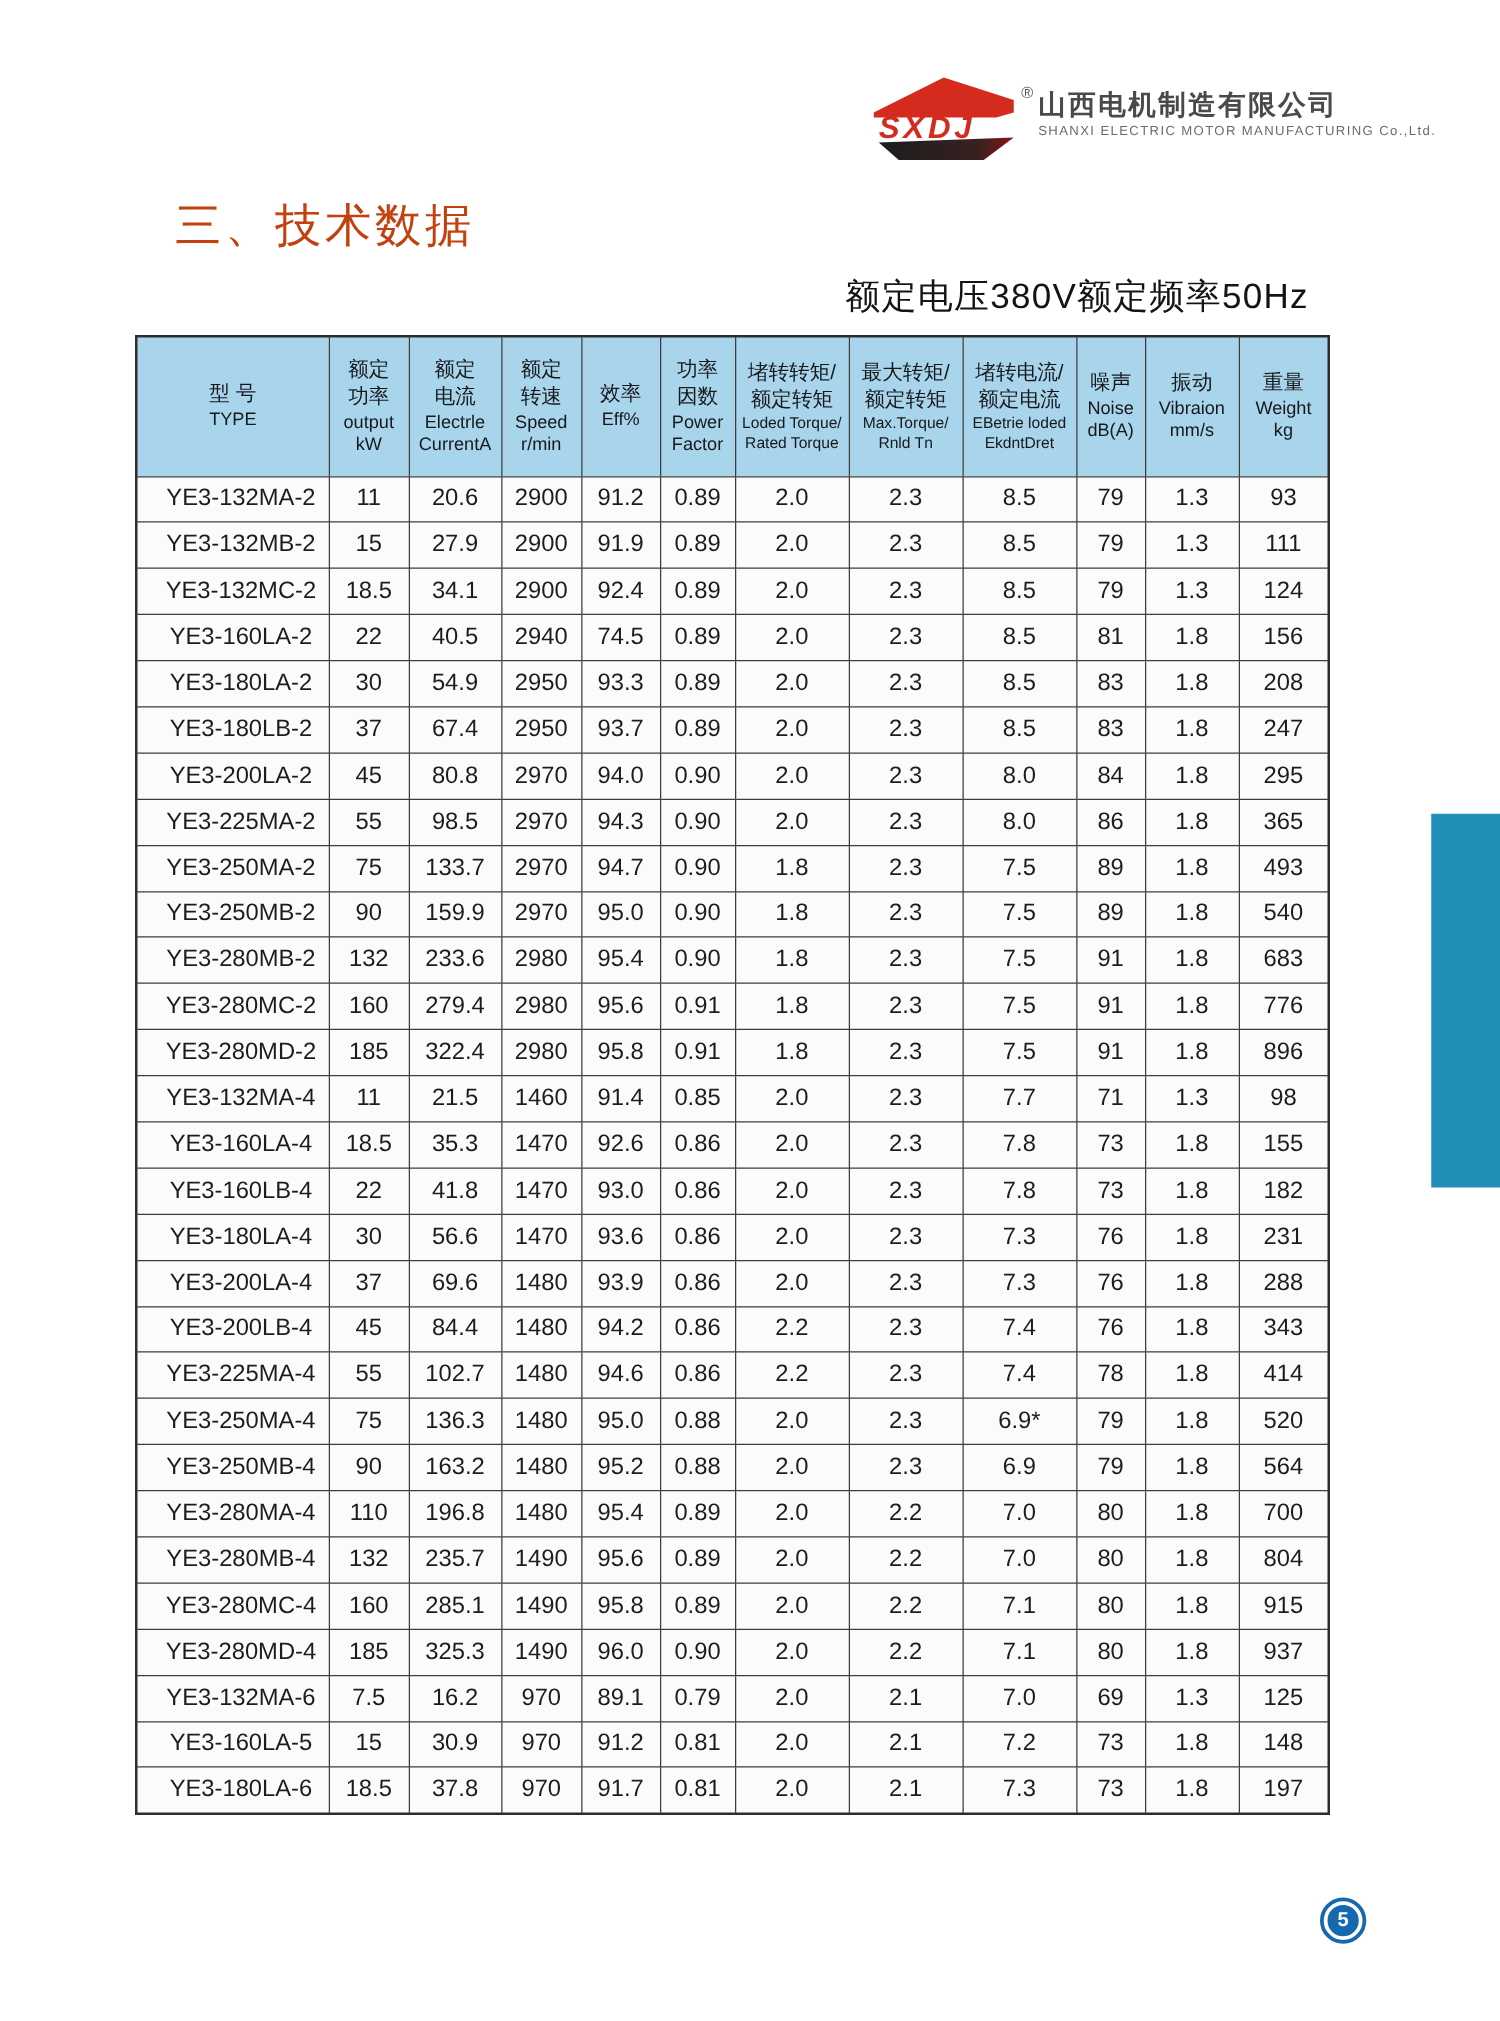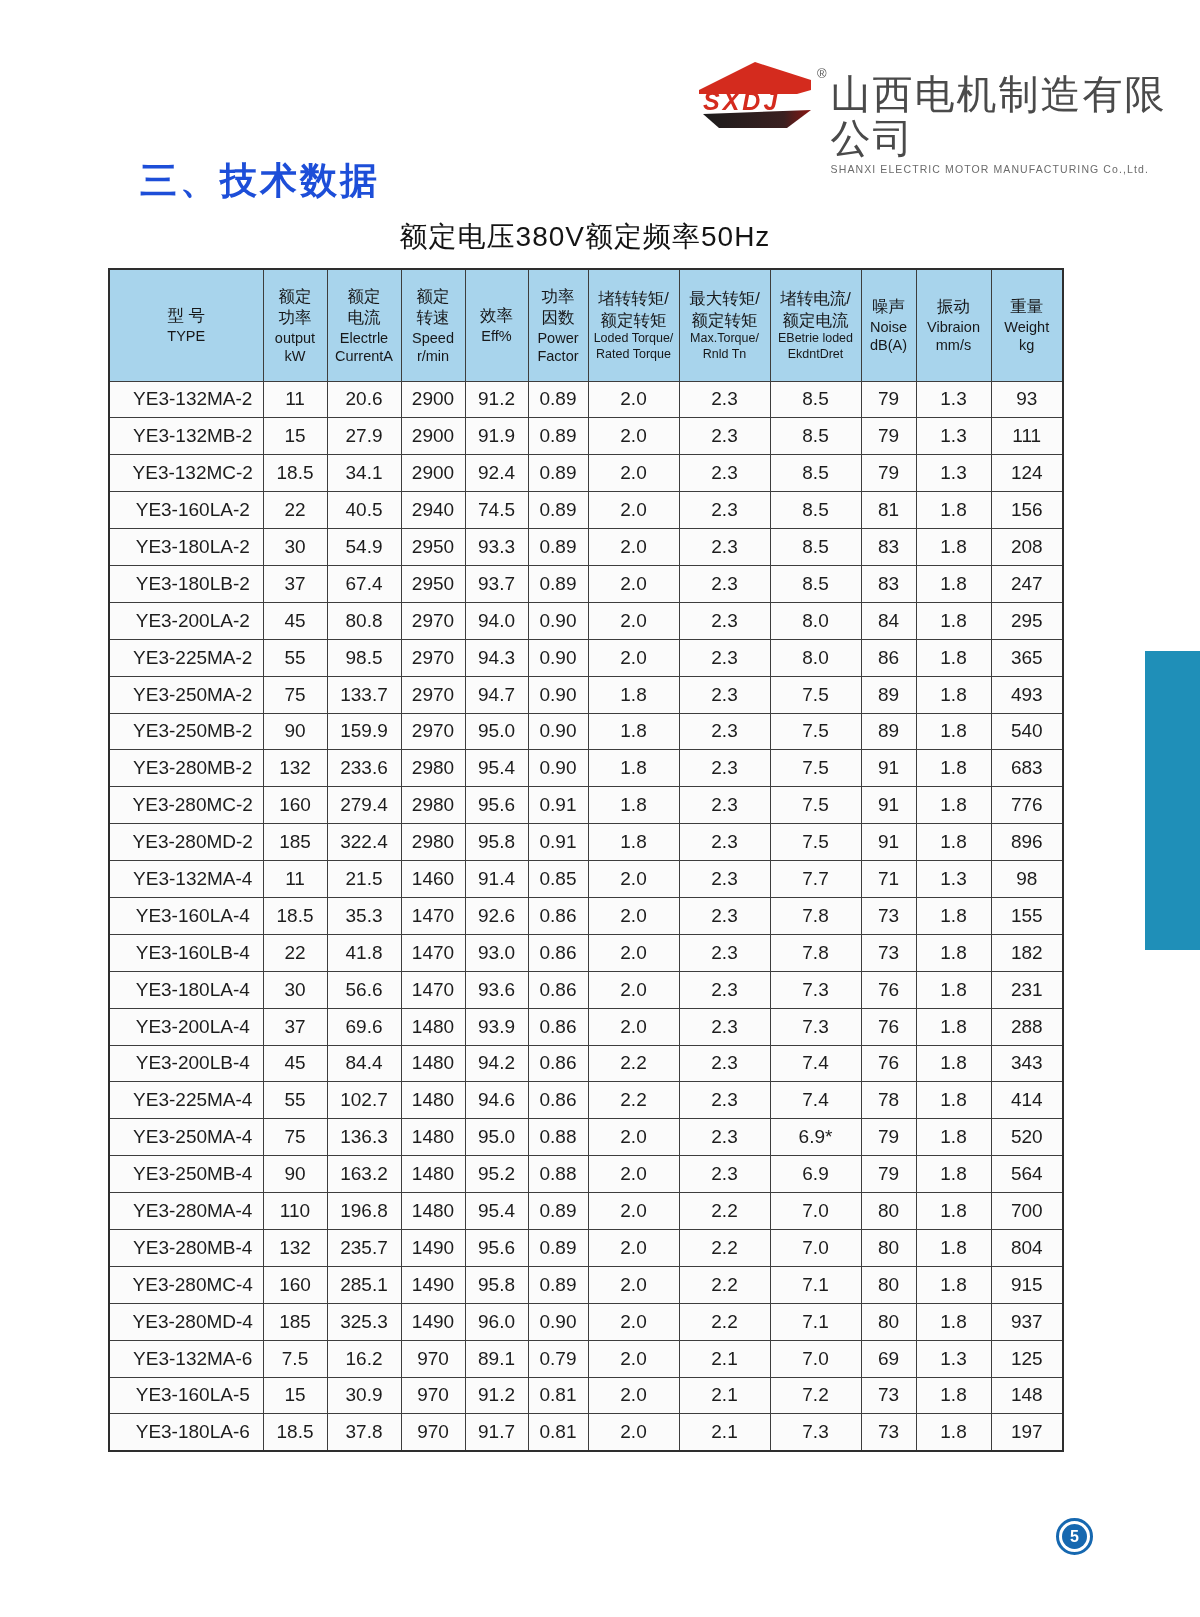--- a/index.html
+++ b/index.html
@@ -4,28 +4,28 @@
 <style>
   * { box-sizing: border-box; margin: 0; padding: 0; }
   html,body { width:1200px; height:1617px; background:#ffffff;
     font-family:"Liberation Sans", sans-serif; position:relative; overflow:hidden; }
 
   
   .logo-row { position:absolute; top:60px; left:693px; display:flex; align-items:flex-start; }
   .logo-mark { width:122px; height:74px; flex:0 0 auto; }
   .reg-mark { font-size:13px; color:#555; margin:6px 4px 0 2px; }
   .company { display:flex; flex-direction:column; margin-top:12px; }
-  .company-cn { font-size:40px; font-weight:normal; color:#4a4a4a; letter-spacing:2px; line-height:1.1; }
+  .company-cn { font-size:22px; font-weight:bold; color:#4a4a4a; letter-spacing:2px; line-height:1.1; }
   .company-en { font-size:10.5px; color:#6b6b6b; letter-spacing:1.1px; margin-top:3px; }
 
   
   .section-title { position:absolute; top:156px; left:140px;
-    font-size:37px; font-weight:bold; color:#1d4ed8; letter-spacing:3px; }
-  .table-caption { position:absolute; top:218px; left:108px; width:954px;
-    text-align:center; font-size:28px; color:#141414; letter-spacing:1px; }
+    font-size:37px; font-weight:normal; color:#c2410c; letter-spacing:3px; }
+  .table-caption { position:absolute; top:218px; left:93px; width:954px;
+    text-align:right; font-size:28px; color:#141414; letter-spacing:1px; }
 
   
   table.spec { position:absolute; left:108px; top:268px; width:954px;
     border-collapse:collapse; table-layout:fixed; border:2px solid #2e2e2e; }
   .spec th, .spec td { border:1px solid #3d3d3d; }
   .spec th { background:#a8d4ec; font-weight:normal; color:#17181a;
     height:112px; vertical-align:middle; text-align:center; padding:2px 1px; }
   .spec td { height:36.9px; background:#fbfbfb; color:#1c1c1c;
     font-size:19px; text-align:center; vertical-align:middle; }
   .spec td.c1 { text-align:center; padding-left:13px; }

